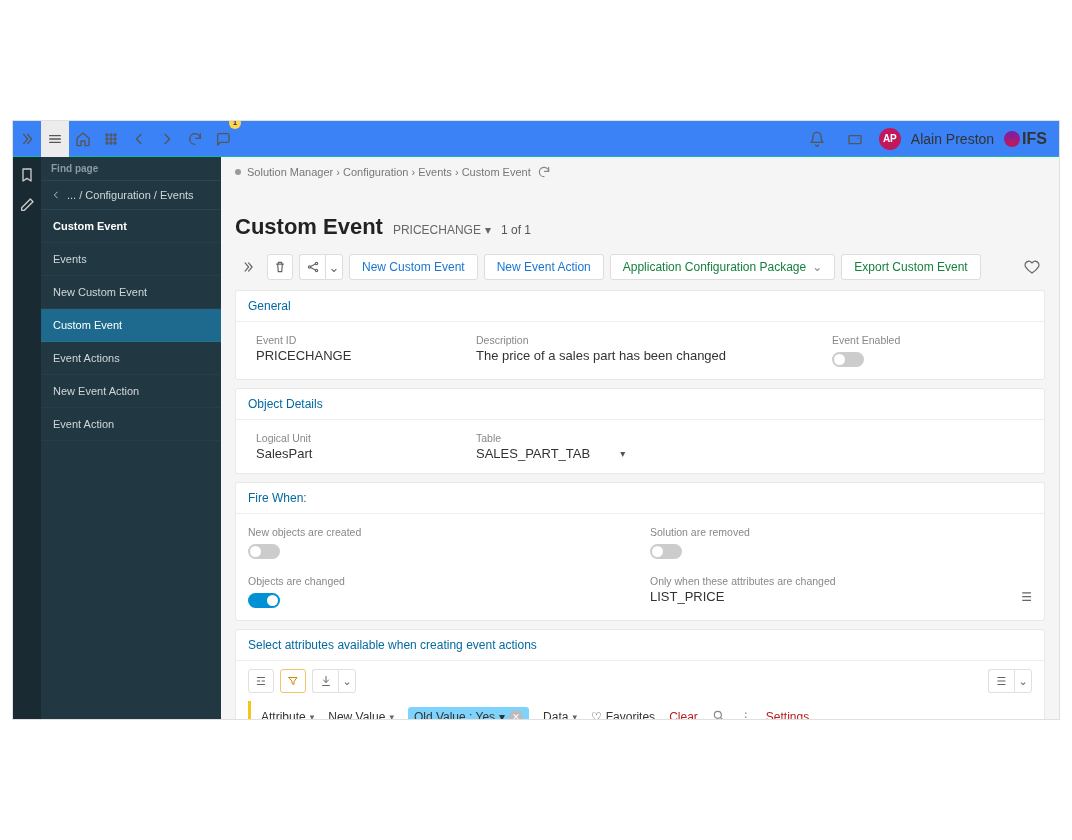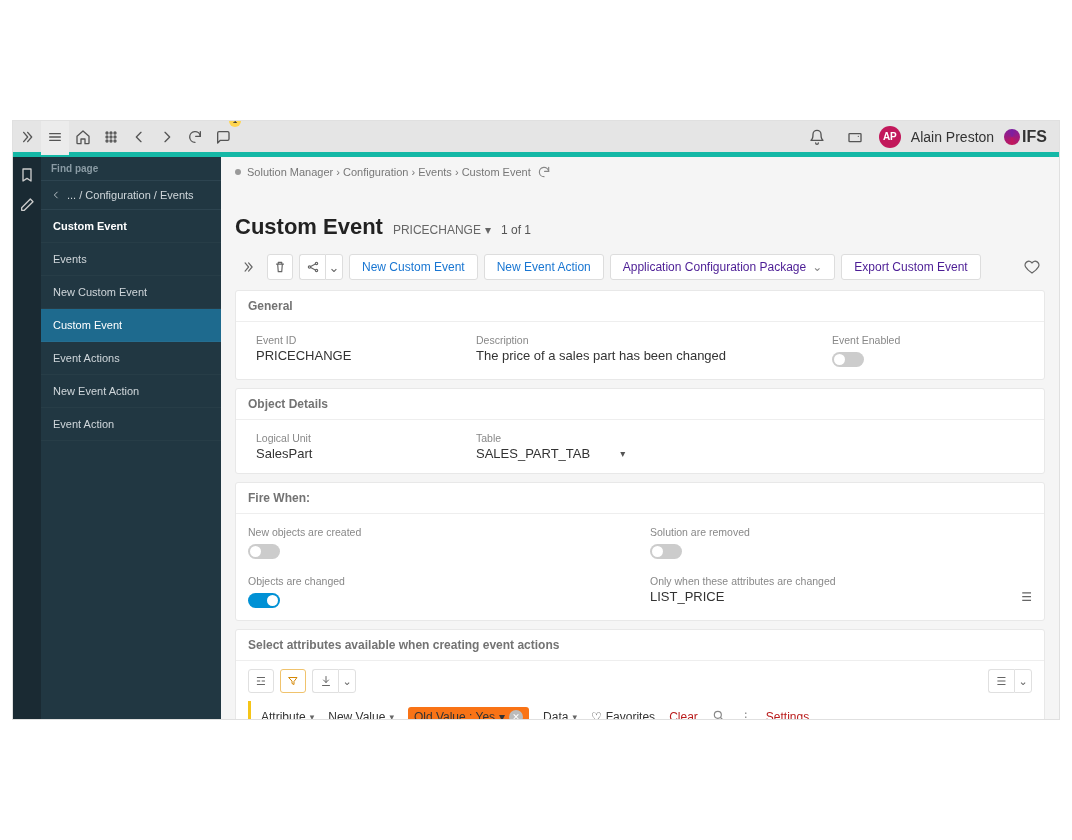--- a/index.html
+++ b/index.html
@@ -1,21 +1,21 @@
 <!DOCTYPE html>
 <html><head>
 <meta charset="utf-8">
 <style>
 * { box-sizing: border-box; margin: 0; padding: 0; }
 body { font-family: -apple-system, BlinkMacSystemFont, "Segoe UI", Arial, sans-serif; font-size: 13px; color: #333; background: #fff; }
 .app-container { width: 1072px; height: 840px; padding-top: 120px; padding-left: 12px; }
 .frame { width: 1048px; height: 600px; border: 1px solid #e0e0e0; display: flex; flex-direction: column; overflow: hidden; }
 
 
-.header-bar { height: 36px; display: flex; align-items: center; background: #e5e5e5; border-bottom: 5px solid #14b8a6; }
+.header-bar { height: 36px; display: flex; align-items: center; background: #3b82f6; border-bottom: 1px solid #14b8a6; }
 .header-left { display: flex; align-items: center; }
 .hdr-btn { width: 28px; height: 36px; display: flex; align-items: center; justify-content: center; cursor: pointer; color: #555; }
 .hdr-btn.active { background: #ececec; }
 .hdr-btn svg { width: 16px; height: 16px; }
 .hdr-spacer { flex: 1; }
 .header-right { display: flex; align-items: center; gap: 10px; padding-right: 12px; }
 .avatar { width: 22px; height: 22px; border-radius: 50%; background: #c2185b; color: #fff; font-size: 10px; display: flex; align-items: center; justify-content: center; font-weight: 600; }
 .username { font-size: 14px; color: #333; }
 .logo-ifs { font-size: 16px; font-weight: 700; color: #333; display: flex; align-items: center; gap: 2px; }
 .logo-swirl { width: 16px; height: 16px; border-radius: 50%; background: conic-gradient(#7b1fa2, #c2185b, #7b1fa2); }
@@ -48,28 +48,28 @@
 .title-row h1 { font-size: 22px; font-weight: 700; color: #222; }
 .title-sub { font-size: 12px; color: #666; display: flex; align-items: center; gap: 4px; }
 .title-count { font-size: 12px; color: #555; margin-top: 32px; }
 
 .toolbar { padding: 4px 14px 10px; display: flex; align-items: center; gap: 6px; flex-wrap: wrap; }
 .tb-icon-btn { width: 26px; height: 26px; border: 1px solid #ddd; background: #fff; border-radius: 3px; display: flex; align-items: center; justify-content: center; cursor: pointer; color: #666; }
 .tb-icon-btn.naked { border: none; background: transparent; }
 .tb-split { display: flex; }
 .tb-split .tb-icon-btn:first-child { border-radius: 3px 0 0 3px; border-right: none; }
 .tb-split .tb-icon-btn:last-child { border-radius: 0 3px 3px 0; }
-.btn { padding: 5px 12px; border: 1px solid #ddd; background: #fff; border-radius: 3px; font-size: 12px; cursor: pointer; color: #4c1d95; }
+.btn { padding: 5px 12px; border: 1px solid #ddd; background: #fff; border-radius: 3px; font-size: 12px; cursor: pointer; color: #15803d; }
 .btn.primary { color: #1976d2; }
 .btn.dd::after { content: "⌄"; margin-left: 6px; color: #888; }
 .tb-right { margin-left: auto; }
 
 
 .panel { margin: 0 14px 8px; background: #fff; border: 1px solid #e8e8e8; border-radius: 3px; }
-.panel-header { padding: 8px 12px; font-size: 12px; font-weight: 700; color: #737373; border-bottom: 1px solid #eee; }
+.panel-header { padding: 8px 12px; font-size: 12px; font-weight: 400; color: #0369a1; border-bottom: 1px solid #eee; }
 .panel-body { padding: 6px 12px 12px; }
 .form-row { display: flex; gap: 20px; }
 .form-col { flex: 1; display: flex; flex-direction: column; }
 .form-col.small { flex: 0 0 200px; margin-left: 8px; }
 .flabel { font-size: 10.5px; color: #888; margin-bottom: 2px; padding-top: 6px; }
 .fvalue { font-size: 13px; color: #333; }
 
 .toggle { width: 32px; height: 15px; background: #ccc; border-radius: 8px; position: relative; cursor: pointer; margin-top: 4px; }
 .toggle::after { content: ""; position: absolute; width: 11px; height: 11px; background: #fff; border-radius: 50%; top: 2px; left: 2px; transition: left 0.2s; }
 .toggle.on { background: #0091d5; }
@@ -84,21 +84,21 @@
 .attr-tb-btn { width: 26px; height: 24px; border: 1px solid #e0e0e0; background: #fff; border-radius: 3px; display: flex; align-items: center; justify-content: center; color: #666; cursor: pointer; font-size: 11px; }
 .attr-tb-group { display: flex; }
 .attr-tb-group .attr-tb-btn:first-child { border-radius: 3px 0 0 3px; border-right: none; }
 .attr-tb-group .attr-tb-btn:last-child { border-radius: 0 3px 3px 0; }
 .attr-tb-btn.warn { color: #d48806; border-color: #f0c36d; }
 .attr-tb-right { margin-left: auto; }
 
 .filter-bar { margin: 0 12px 8px; border-left: 3px solid #f5c518; padding: 6px 10px; display: flex; align-items: center; gap: 14px; flex-wrap: wrap; font-size: 12px; }
 .filter-chip { display: flex; align-items: center; gap: 4px; cursor: pointer; color: #333; }
 .filter-chip .caret { font-size: 9px; color: #666; }
-.filter-pill { background: #f97316; border-radius: 3px; padding: 3px 6px; display: flex; align-items: center; gap: 4px; }
+.filter-pill { background: #7dd3fc; border-radius: 3px; padding: 3px 6px; display: flex; align-items: center; gap: 4px; }
 .filter-pill .close-x { width: 14px; height: 14px; border-radius: 50%; background: #bbb; color: #fff; display: flex; align-items: center; justify-content: center; font-size: 9px; cursor: pointer; }
 .filter-link { color: #b91c1c; cursor: pointer; }
 .filter-ico { color: #888; cursor: pointer; }
 
 .attr-table { width: 100%; border-collapse: collapse; }
 .attr-table th { text-align: left; font-size: 10.5px; font-weight: 400; color: #888; padding: 6px 8px; border-bottom: 1px solid #eee; }
 .attr-table th.right, .attr-table td.right { text-align: center; width: 50px; }
 .row-grip { width: 20px; color: #aaa; cursor: move; text-align: center; }
 
 .hamburger-icon::before { content: "☰"; font-size: 12px; }

